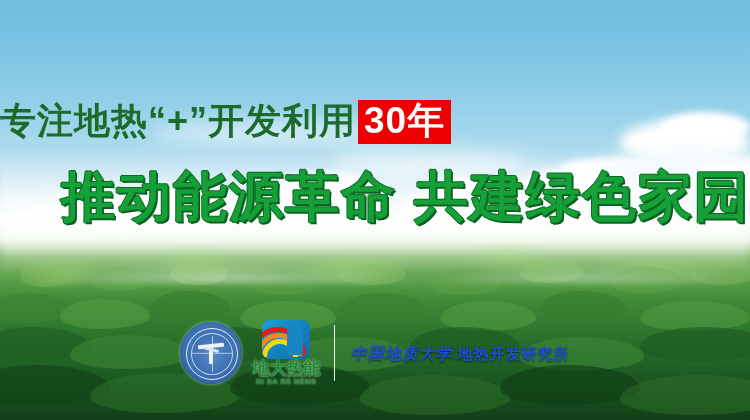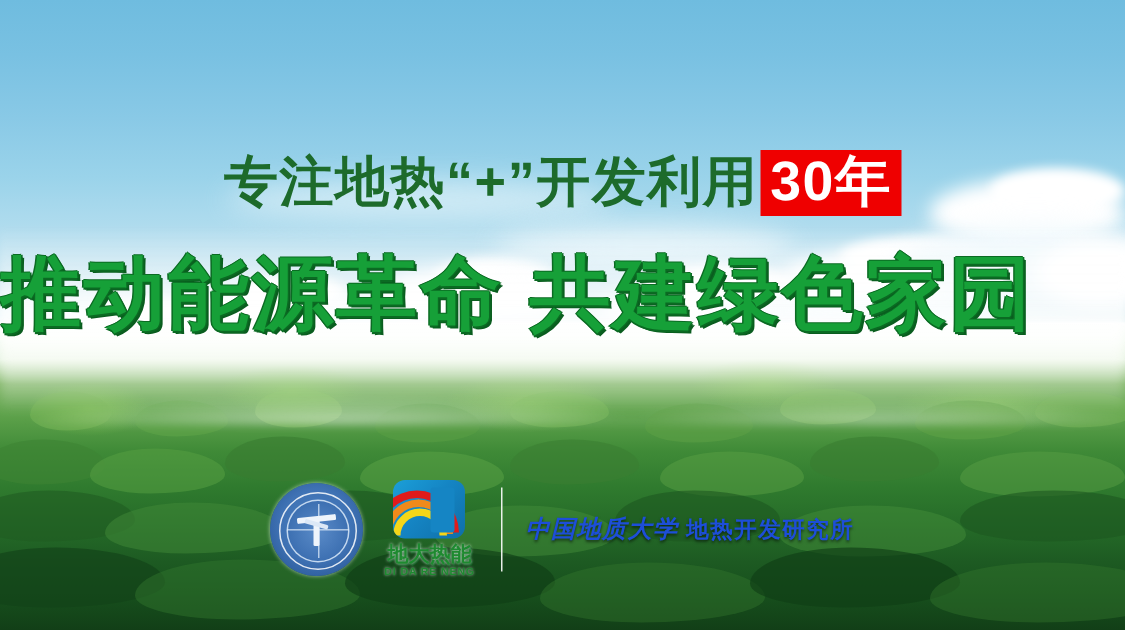--- a/index.html
+++ b/index.html
@@ -53,34 +53,34 @@
     position:absolute;left:0;top:243px;width:750px;height:40px;
     background:radial-gradient(ellipse 300px 30px at 30% 100%, rgba(255,255,255,.55), rgba(255,255,255,0) 70%),
                radial-gradient(ellipse 260px 26px at 78% 100%, rgba(255,255,255,.45), rgba(255,255,255,0) 70%);
     filter:blur(3px);
   }
 
   
   .headlines{position:absolute;left:0;top:0;width:750px;height:420px;}
   .line1{
     position:absolute;left:0;top:98px;width:750px;
-    text-align:center;white-space:nowrap;
+    text-align:left;white-space:nowrap;
     font-size:36px;font-weight:bold;color:#1d6b2b;
     letter-spacing:1px;line-height:46px;
   }
   .line1 .q{color:#1d6b2b;}
   .badge{
     display:inline-block;background:#ef0000;color:#ffffff;
     padding:2px 6px 4px 6px;margin-left:2px;
     font-size:37px;font-weight:bold;line-height:38px;
     vertical-align:baseline;
   }
   .line2{
     position:absolute;left:0;top:163px;width:750px;
-    text-align:left;white-space:nowrap;
+    text-align:right;white-space:nowrap;
     font-size:54px;font-weight:bold;color:#16a038;
     letter-spacing:2px;line-height:66px;
     text-shadow:
       1px 0 0 #0b6b23, -1px 0 0 #0b6b23, 0 1px 0 #0b6b23, 0 -1px 0 #0b6b23,
       2px 2px 0 #0a5d1f, 1px 1px 0 #0b6b23;
   }
 
   
   .footer{
     position:absolute;left:0;top:316px;width:750px;height:74px;
@@ -141,21 +141,21 @@
     position:absolute;left:0px;top:19px;width:26px;height:26px;border-radius:50%;
     border-top:5px solid #f5d618;border-left:5px solid #f5d618;
     border-right:5px solid transparent;border-bottom:5px solid transparent;
     transform:rotate(45deg);
   }
   .rl-block{
     position:absolute;right:7px;top:5px;width:16px;height:30px;
     background:#1585c4;border-radius:2px;
   }
   .rl-cn{
-    margin-top:2px;font-size:14px;font-weight:bold;color:#1e8a30;
+    margin-top:2px;font-size:17px;font-weight:bold;color:#1e8a30;
     letter-spacing:0px;line-height:16px;white-space:nowrap;
     text-shadow:0 0 2px rgba(255,255,255,.8),1px 1px 0 #0d5c1e;
   }
   .rl-en{
     font-size:7px;font-weight:bold;color:#1e8a30;letter-spacing:.6px;
     line-height:9px;white-space:nowrap;
     text-shadow:0 0 2px rgba(255,255,255,.75);
   }
 
   .divider{

